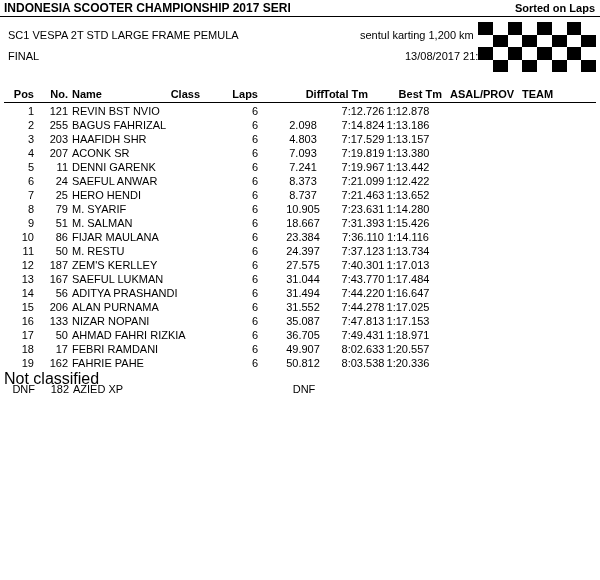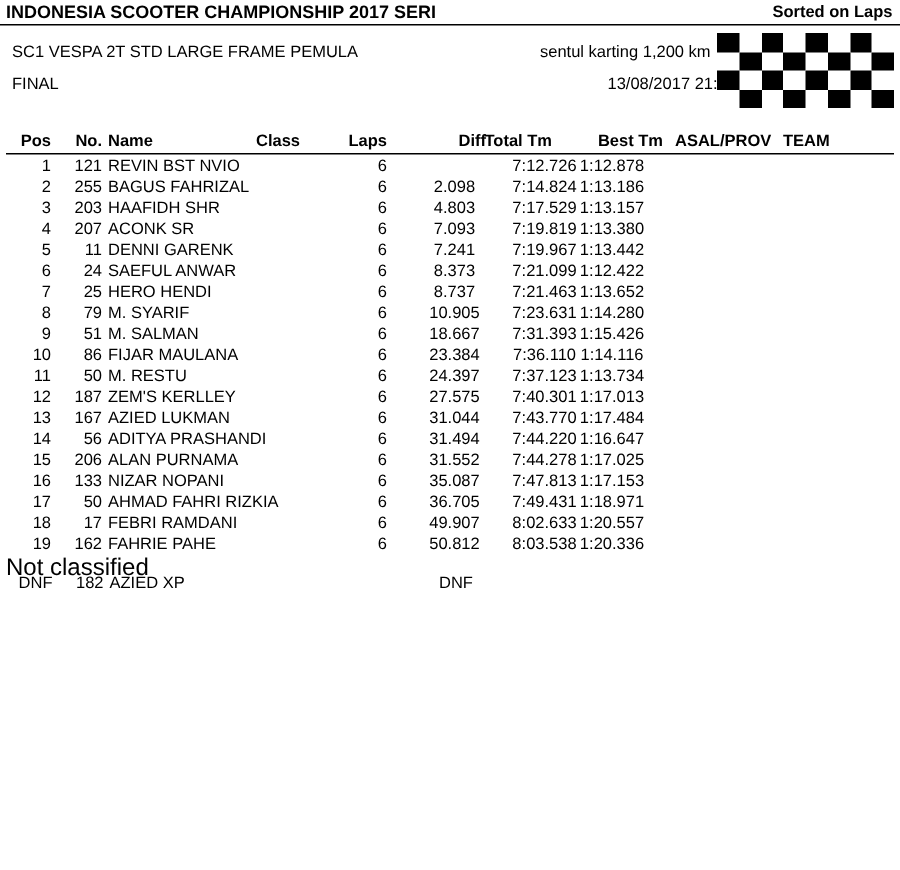--- a/index.html
+++ b/index.html
@@ -338,21 +338,21 @@
         <div class="c c-laps">6</div>
         <div class="c c-diff">27.575</div>
         <div class="c c-total">7:40.301</div>
         <div class="c c-best">1:17.013</div>
         <div class="c c-asal"></div>
         <div class="c c-team"></div>
       </div>
       <div class="row">
         <div class="c c-pos">13</div>
         <div class="c c-no">167</div>
-        <div class="c c-name">AZIED LUKMAN</div>
+        <div class="c c-name">SAEFUL LUKMAN</div>
         <div class="c c-class"></div>
         <div class="c c-laps">6</div>
         <div class="c c-diff">31.044</div>
         <div class="c c-total">7:43.770</div>
         <div class="c c-best">1:17.484</div>
         <div class="c c-asal"></div>
         <div class="c c-team"></div>
       </div>
       <div class="row">
         <div class="c c-pos">14</div>

